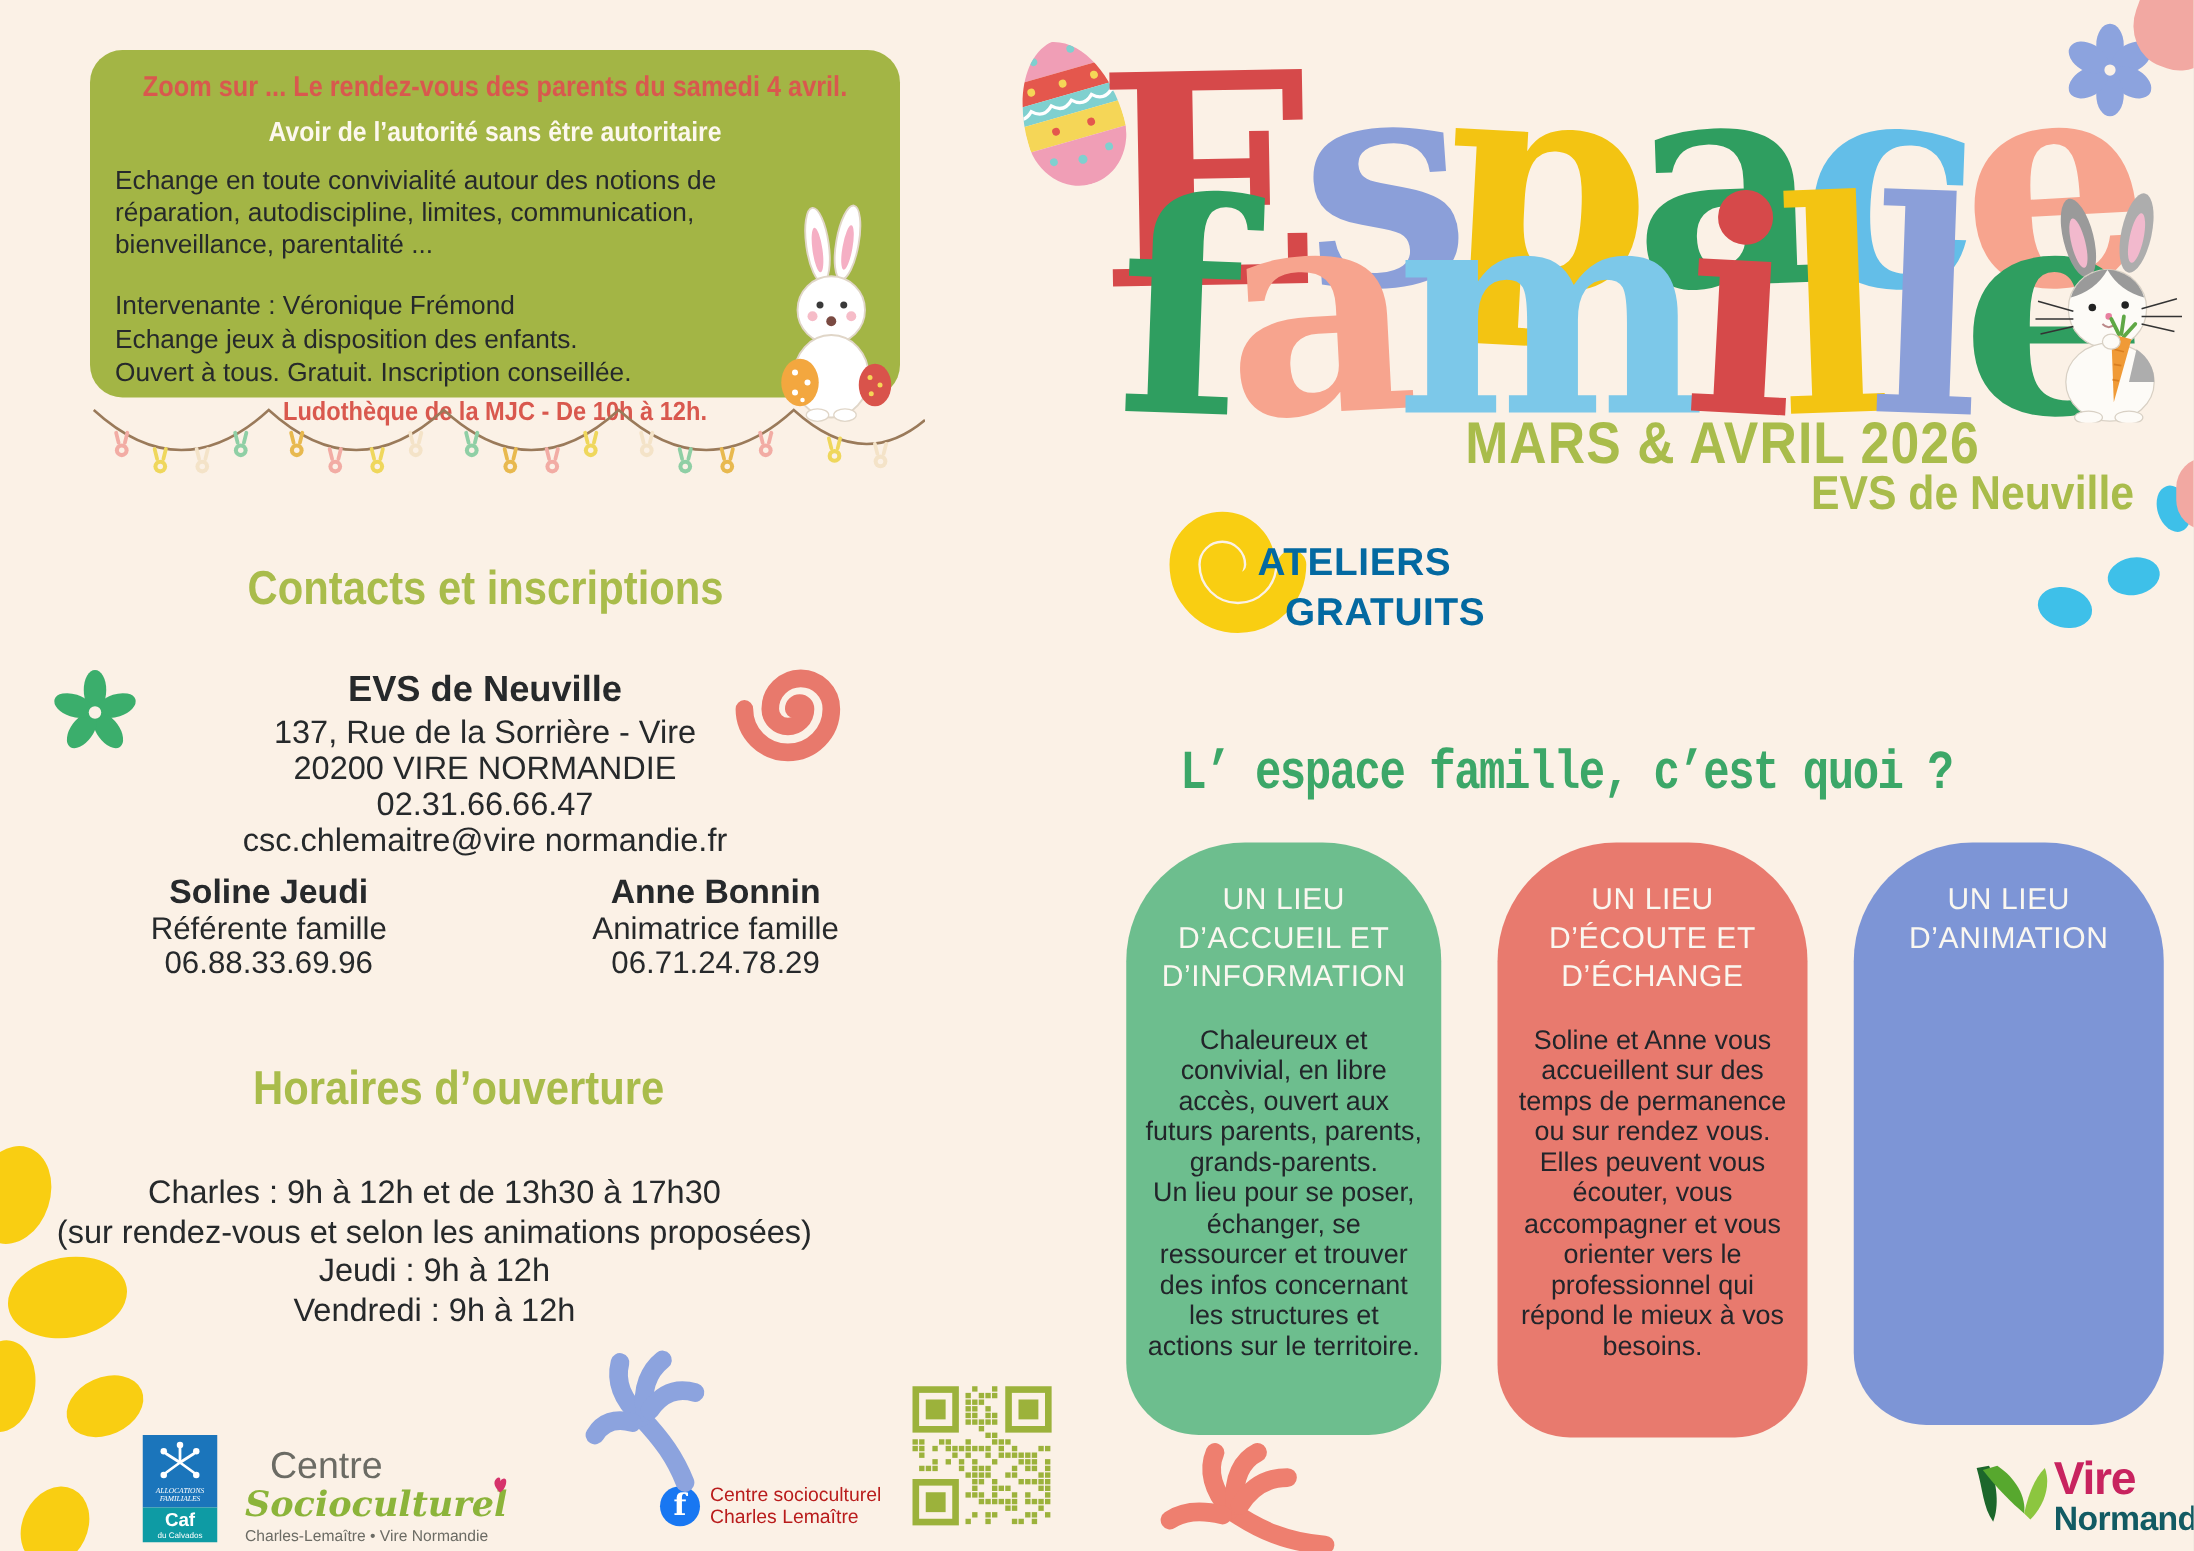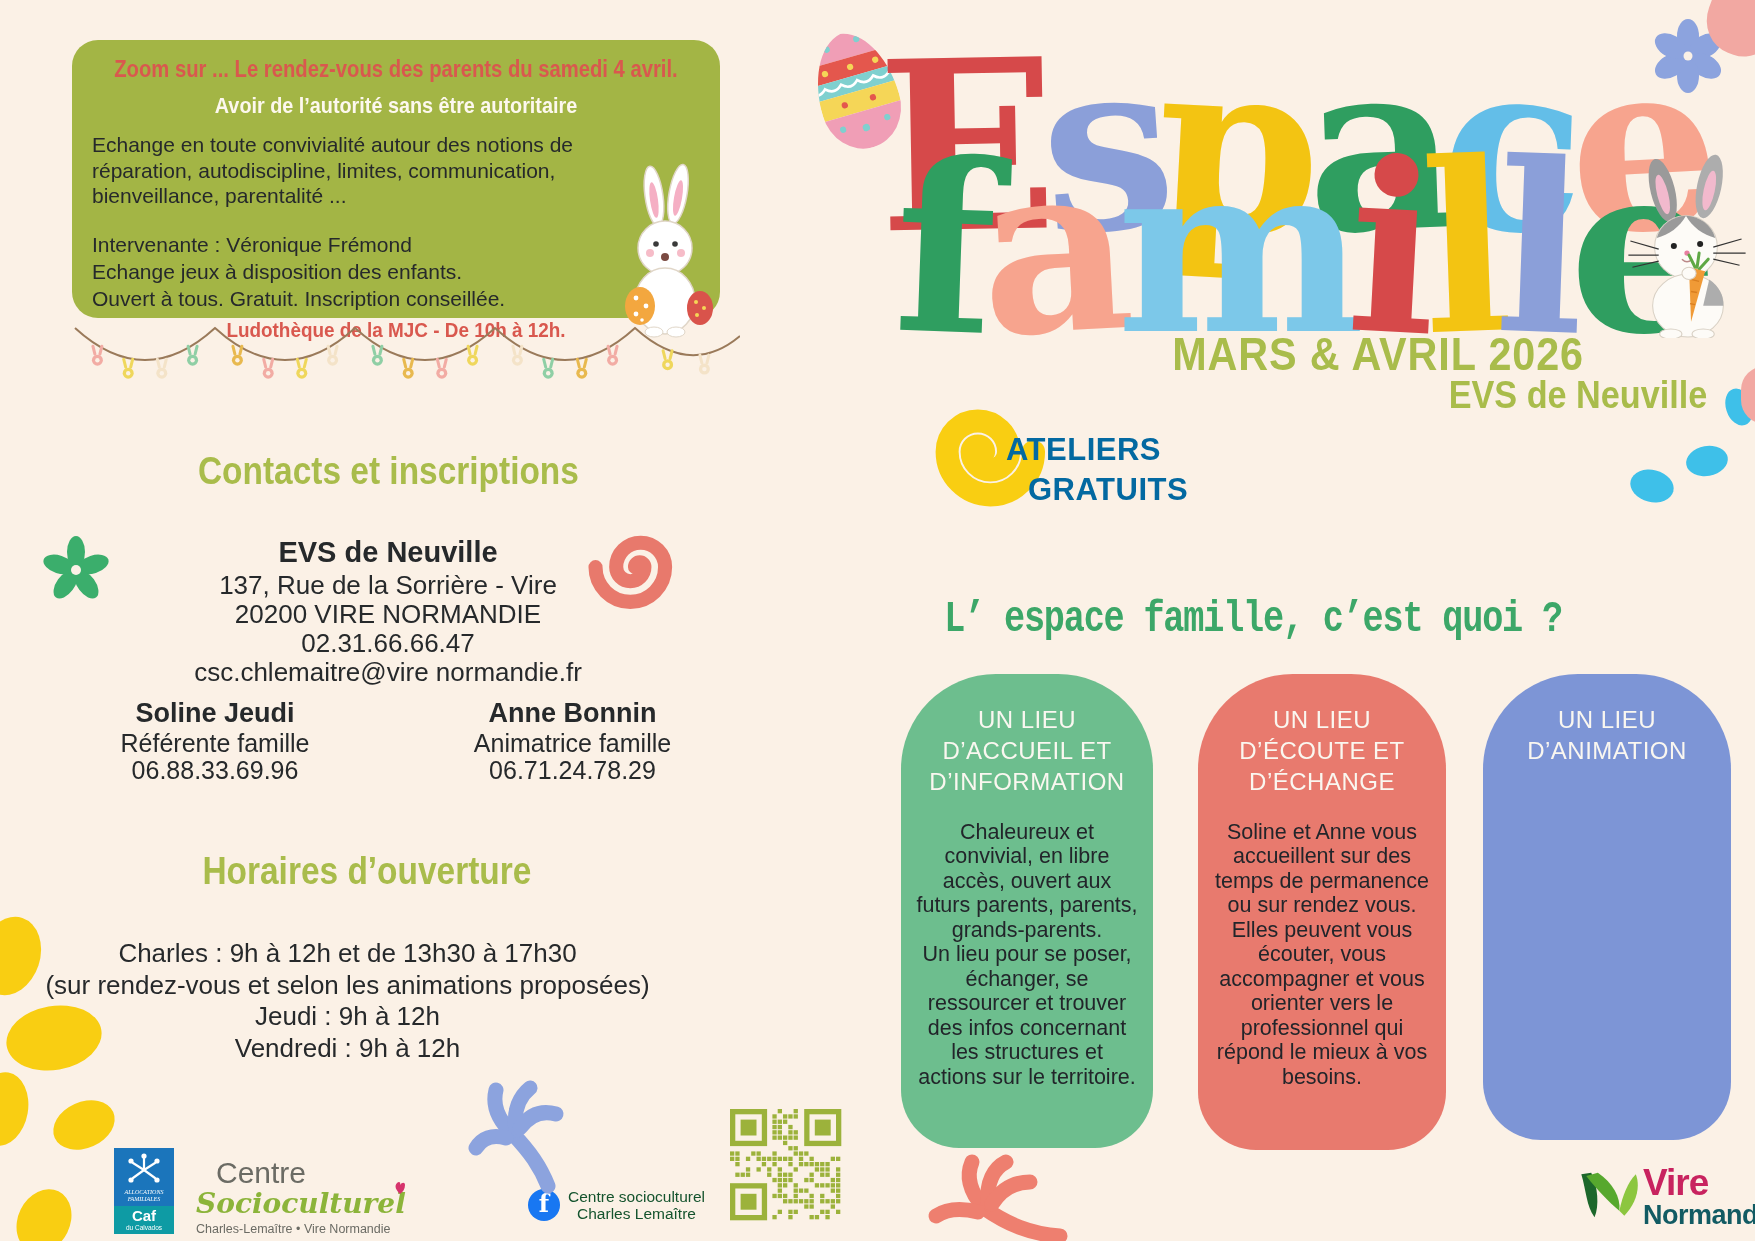--- a/index.html
+++ b/index.html
@@ -33,21 +33,21 @@
 
   
   .csc-logo{position:absolute;left:196px;top:1158px;width:210px;line-height:1;}
   .csc-l1{font-size:30px;color:#6B6B64;margin-left:20px;}
   .csc-l2{font-family:"DejaVu Serif",serif;font-style:italic;font-weight:bold;font-size:28px;color:#8CB43A;margin-top:2px;position:relative;}
   .csc-bird{position:absolute;right:-2px;top:-10px;}
   .csc-l3{font-size:12.5px;color:#6B6B64;margin-top:5px;}
   .fb-row{position:absolute;left:528px;top:1188px;display:flex;align-items:center;gap:8px;}
   .fb-icon{width:32px;height:32px;border-radius:50%;background:#1877F2;color:#fff;font-weight:bold;
            font-size:24px;text-align:center;line-height:30px;font-family:"DejaVu Serif",serif;}
-  .fb-text{font-size:15.5px;line-height:17px;color:#14532d;text-align:center;white-space:pre-line;}
+  .fb-text{font-size:15.5px;line-height:17px;color:#b91c1c;white-space:pre-line;}
 
   
   .title-row{position:absolute;white-space:nowrap;font-family:"DejaVu Serif",serif;font-weight:bold;
              font-size:235px;letter-spacing:-16px;line-height:1;}
   #title-row-1{left:878px;top:29px;z-index:2;}
   #title-row-2{left:895px;top:131px;z-index:3;}
   .tl{display:inline-block;}
 
   .period{position:absolute;left:1000px;top:326px;width:700px;text-align:center;font-weight:bold;
           color:#A9BC4B;font-size:47px;letter-spacing:1px;}

